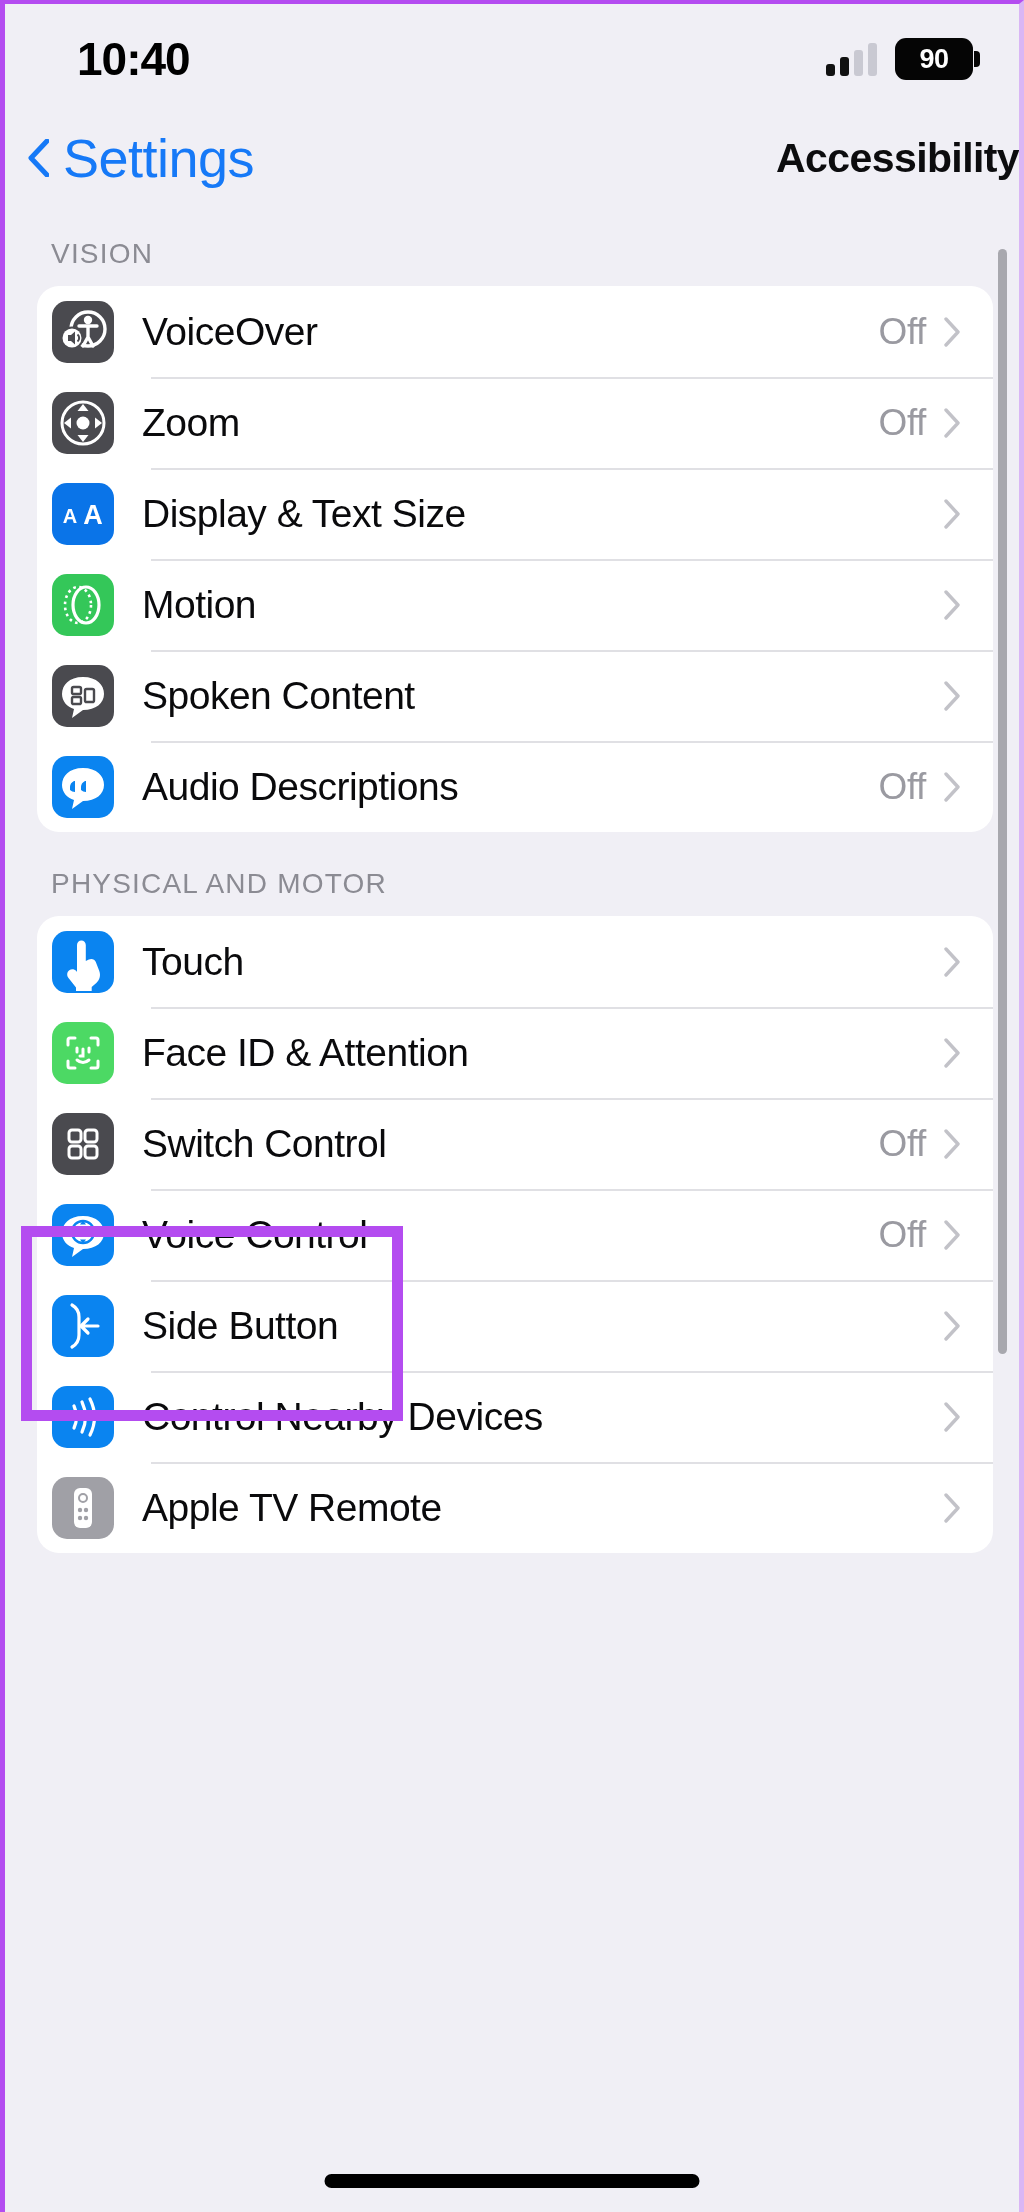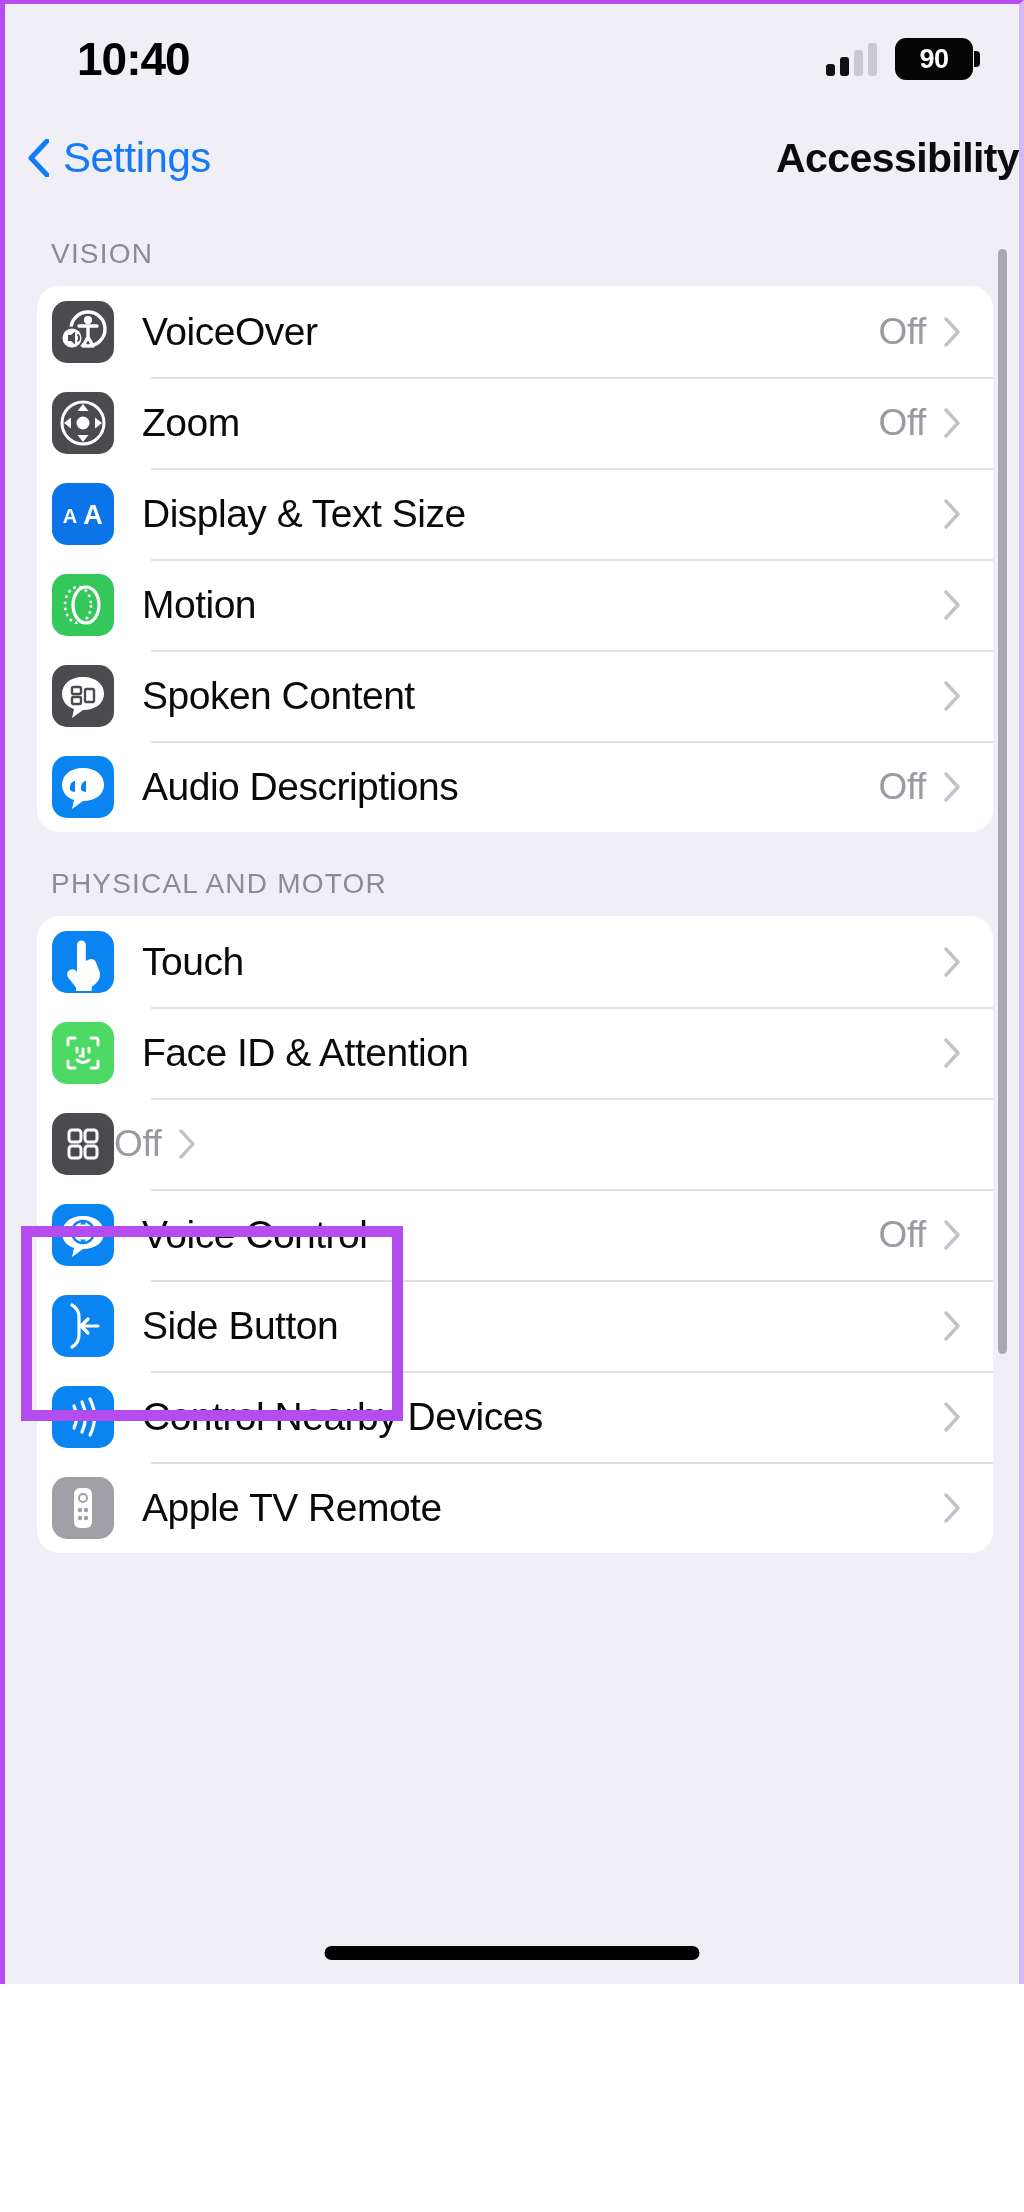--- a/index.html
+++ b/index.html
@@ -8,21 +8,21 @@
     width: 1024px;
     height: 2212px;
     background: #ffffff;
     font-family: "Liberation Sans", sans-serif;
     overflow: hidden;
   }
 
   #screen {
     position: relative;
     width: 1024px;
-    height: 1984px;
+    height: 2212px;
     background: #f0eff5;
     border-left: 5px solid #b44cf0;
     border-right: 5px solid #d9b6f5;
     border-top: 4px solid #b44cf0;
     overflow: hidden;
   }
 
   
   #status-bar {
     position: absolute;
@@ -94,21 +94,21 @@
   }
   #back-button {
     position: absolute;
     left: 22px;
     top: 50%;
     transform: translateY(-50%);
     display: flex;
     align-items: center;
     gap: 14px;
     color: #1679f7;
-    font-size: 42px;
+    font-size: 54px;
     letter-spacing: -0.5px;
     cursor: pointer;
   }
   #back-chevron {
     display: block;
     width: 22px; height: 38px;
   }
   #nav-title {
     position: absolute;
     left: 0; right: 0;
@@ -403,20 +403,21 @@
 
       <div class="row">
         <span class="app-icon" style="background:#4a4a4f">
           <svg width="62" height="62" viewBox="0 0 62 62">
             <rect x="17" y="17" width="12" height="12" rx="3" fill="none" stroke="#fff" stroke-width="3"></rect>
             <rect x="33" y="17" width="12" height="12" rx="3" fill="none" stroke="#fff" stroke-width="3"></rect>
             <rect x="17" y="33" width="12" height="12" rx="3" fill="none" stroke="#fff" stroke-width="3"></rect>
             <rect x="33" y="33" width="12" height="12" rx="3" fill="none" stroke="#fff" stroke-width="3"></rect>
           </svg>
         </span>
+        <span class="row-label">Switch Control</span>
         <span class="row-value">Off</span>
         <svg class="chevron" viewBox="0 0 17 30">
           <path d="M2 2 L14 15 L2 28" fill="none" stroke="#c2c2c8" stroke-width="3.4" stroke-linecap="round" stroke-linejoin="round"></path>
         </svg>
       </div>
 
       <div class="row">
         <span class="app-icon" style="background:#0a84f0">
           <svg width="62" height="62" viewBox="0 0 62 62">
             <path d="M31 12 C17 12 10 20 10 29 C10 36 15 42 22 44 L20 53 L31 45 C44 45 52 38 52 29 C52 20 45 12 31 12 Z" fill="#fff"></path>

